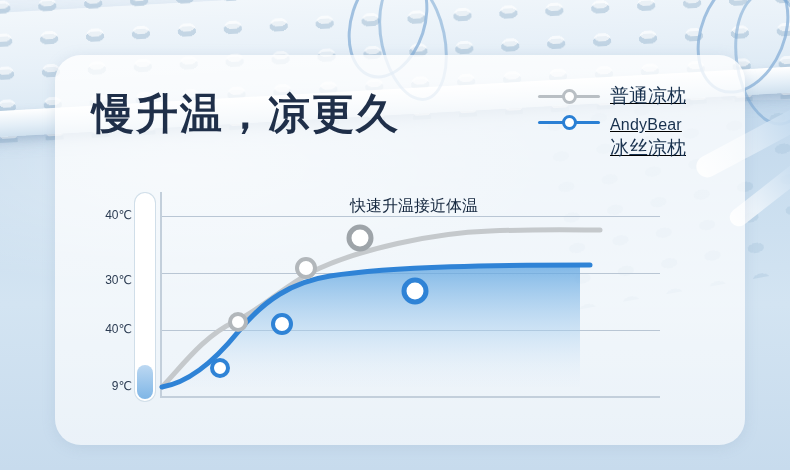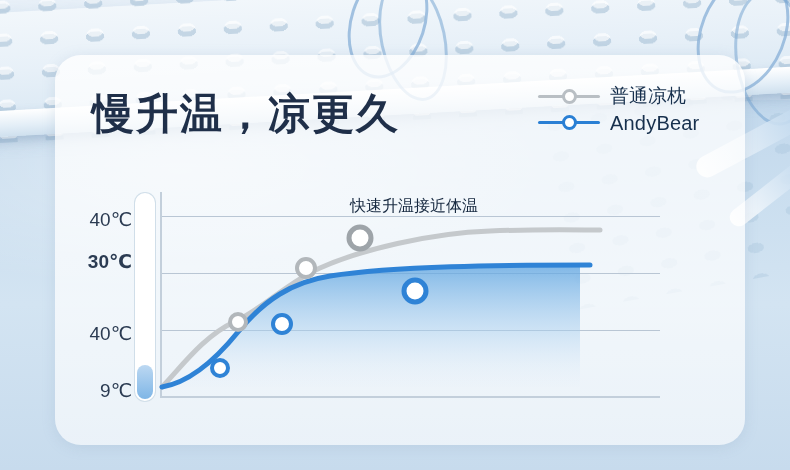--- a/index.html
+++ b/index.html
@@ -38,36 +38,36 @@
   .card{position:absolute;left:55px;top:55px;width:690px;height:390px;border-radius:26px;
     background:linear-gradient(180deg,rgba(255,255,255,.80) 0%,rgba(255,255,255,.72) 45%,rgba(255,255,255,.62) 100%);
     box-shadow:0 2px 14px rgba(120,150,180,.18);}
 
   
   .heading{position:absolute;left:92px;top:86px;font-size:42px;letter-spacing:2px;color:#1f2f49;
     font-weight:bold;font-family:"Liberation Sans","DejaVu Sans",sans-serif;white-space:nowrap;}
 
   
   .legend{position:absolute;left:538px;top:78px;width:210px;}
-  .legend-row{display:flex;align-items:center;height:34px;}
+  .legend-row{display:flex;align-items:center;height:34px;text-decoration:underline;}
   .legend-row.two{height:46px;align-items:flex-start;}
   .lg-line{position:relative;width:62px;height:16px;flex:none;margin-top:2px;}
   .lg-line i{position:absolute;left:0;top:7px;width:62px;height:3px;border-radius:2px;display:block;}
   .lg-line b{position:absolute;left:24px;top:1px;width:15px;height:15px;border-radius:50%;background:#fff;display:block;box-sizing:border-box;}
   .lg-text{margin-left:10px;font-size:19px;color:#17304d;line-height:23px;}
-  .lg-text .en{font-size:20px;letter-spacing:.2px;}
+  .lg-text .en{font-size:16px;letter-spacing:.2px;}
 
   
   .chart{position:absolute;left:92px;top:186px;width:570px;height:230px;}
   .thermo{position:absolute;left:42px;top:6px;width:22px;height:210px;border-radius:11px;
     background:#fff;box-shadow:0 0 0 1px rgba(170,195,215,.55) inset;}
   .thermo .fill{position:absolute;left:3px;bottom:3px;width:16px;height:34px;border-radius:8px;
     background:linear-gradient(180deg,#bcd8f2,#7fb6e6);}
   .ylabels{position:absolute;left:0;top:0;width:40px;height:230px;}
-  .ylab{position:absolute;right:0;font-size:19px;color:#2b3b52;text-align:right;white-space:nowrap;}
+  .ylab{position:absolute;right:0;font-size:12px;color:#2b3b52;text-align:right;white-space:nowrap;}
   .grid{position:absolute;left:68px;top:0;width:500px;height:230px;}
   .gl{position:absolute;left:0;width:500px;height:1px;background:#b9c6d4;}
   .axisv{position:absolute;left:0;top:6px;width:2px;height:206px;background:#c3cfdb;}
   .axish{position:absolute;left:0;bottom:18px;width:500px;height:2px;background:#c3cfdb;}
   svg.plot{position:absolute;left:68px;top:0;width:500px;height:230px;overflow:visible;}
   .anno{position:absolute;font-size:16px;color:#16283f;white-space:nowrap;}
 
   .dot{fill:#fff;}
 </style>
 </head>
@@ -104,33 +104,34 @@
       </span>
       <span class="lg-text">普通凉枕</span>
     </div>
     <div class="legend-row two">
       <span class="lg-line">
         <i style="background:#2a7fd4;"></i>
           <b style="border:3px solid #2a7fd4;"></b>
       </span>
       <span class="lg-text">
         <span class="en">AndyBear</span><br>
+        <span>冰丝凉枕</span>
       </span>
     </div>
   </div>
 
   <div class="chart">
 
     <div class="thermo">
       <div class="fill"></div>
     </div>
 
     <div class="ylabels">
       <div class="ylab" style="top:22px;">40℃</div>
-      <div class="ylab" style="top:64px;font-weight:bold;">30℃</div>
+      <div class="ylab" style="top:87px;">30℃</div>
       <div class="ylab" style="top:136px;">40℃</div>
       <div class="ylab" style="top:193px;">9℃</div>
     </div>
 
     <div class="grid">
       <div class="gl" style="top:30px;"></div>
       <div class="gl" style="top:87px;"></div>
       <div class="gl" style="top:144px;"></div>
       <div class="axisv"></div>
       <div class="axish"></div>

